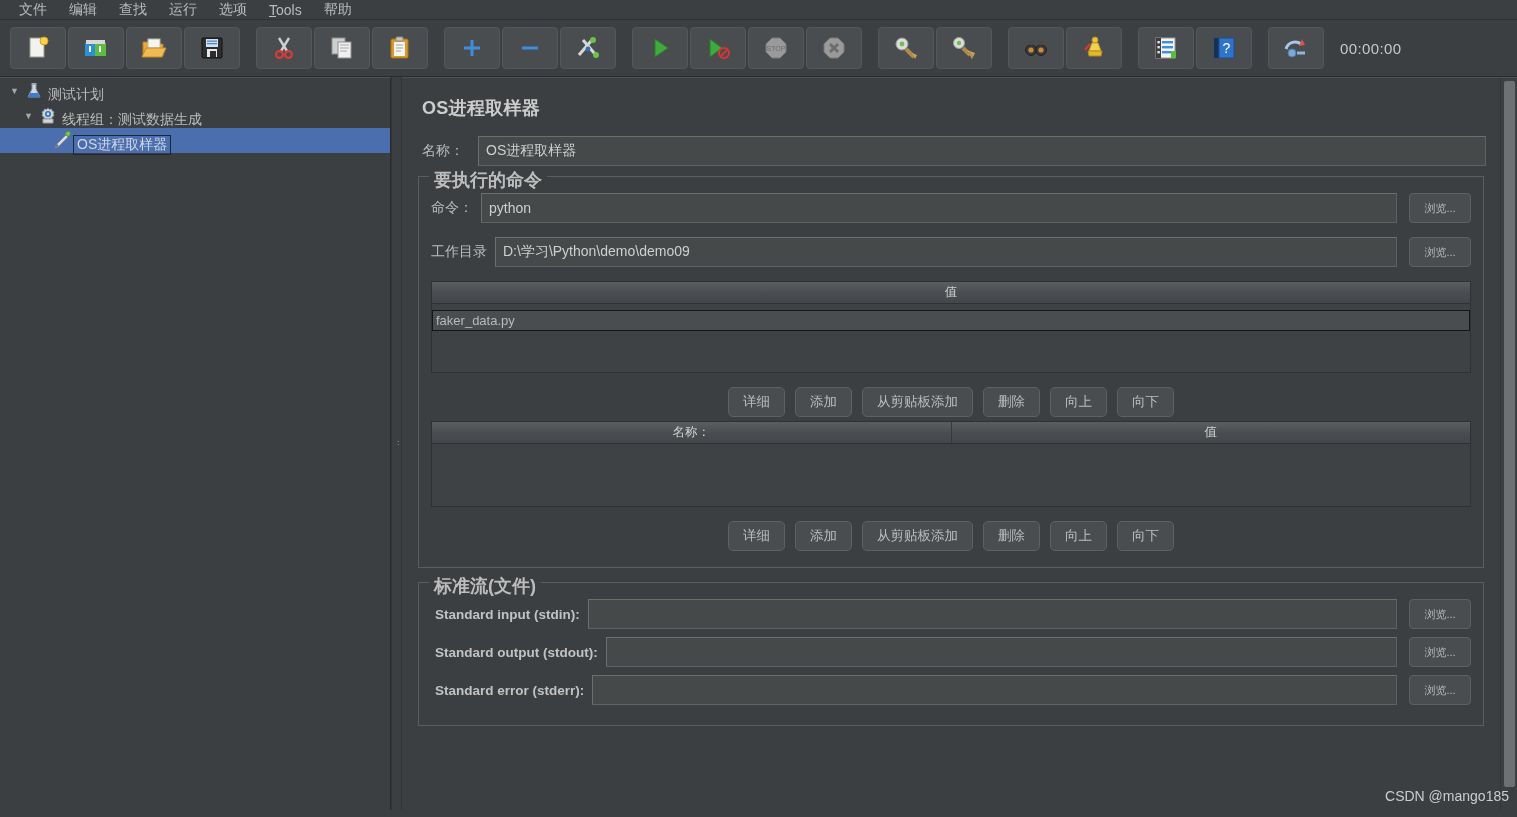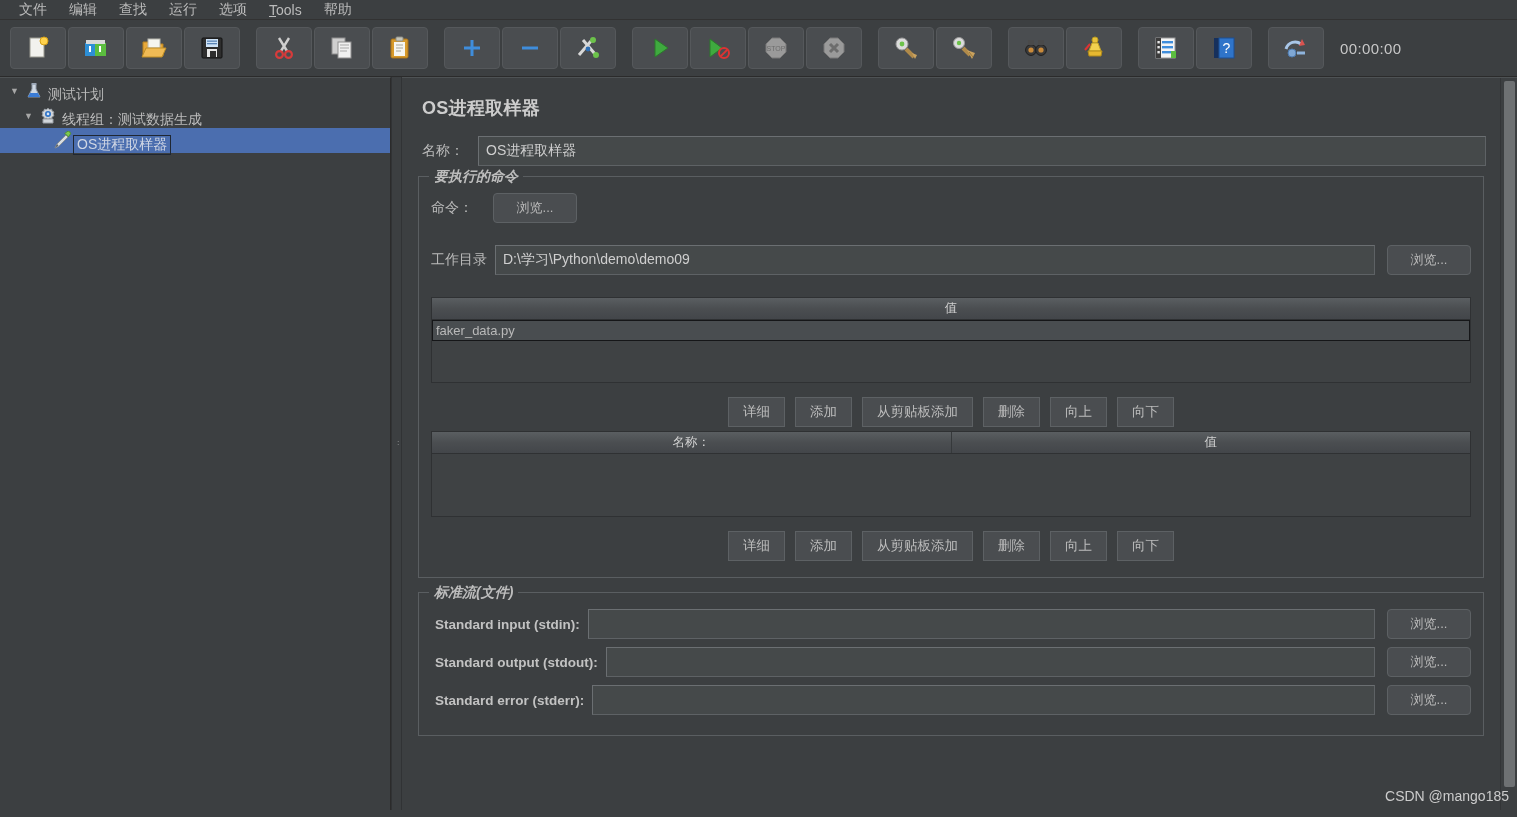--- a/index.html
+++ b/index.html
@@ -179,41 +179,40 @@
     position: relative;
     border: 1px solid #5a5e61;
     margin: 10px 2px 0 2px;
     padding: 16px 12px 12px 12px;
   }
   .group > .group-title {
     position: absolute;
     top: -9px; left: 10px;
     background: #3c3f41;
     padding: 0 5px;
-    font-size: 14px;
+    font-size: 18px;
     font-weight: bold;
     color: #bdbdbd;
     white-space: nowrap;
-    font-style: italic;
-  }
-
-  .cmd-row { display: flex; align-items: center; margin-bottom: 22px; }
+  }
+
+  .cmd-row { display: flex; align-items: center; margin-bottom: 14px; }
   .cmd-label {
     font-size: 14px; color: #bbbbbb;
     white-space: nowrap; flex: 0 0 auto;
     padding-right: 8px;
   }
   .browse-btn {
-    width: 84px; height: 30px;
+    width: 62px; height: 30px;
     margin-left: 12px;
     background: #4a4d50;
     border: 1px solid #5d6164;
     border-radius: 4px;
     color: #b8b8b8;
-    font-size: 13px;
+    font-size: 11px;
     display: flex; align-items: center; justify-content: center;
     flex: 0 0 auto;
     cursor: default;
     white-space: nowrap;
   }
 
   .section-caption {
     text-align: center;
     font-size: 14px;
     color: #c0c0c0;
@@ -242,39 +241,40 @@
   }
   .tbl-th:last-child { border-right: none; }
   .tbl-body { height: 62px; background: #3f4244; position: relative; }
   .tbl-row {
     height: 21px;
     display: flex;
     align-items: center;
     font-size: 13px;
     color: #b9b9b9;
     padding: 0 3px;
+    margin-top: 6px;
   }
   .tbl-row.selected {
     border: 1px solid #151618;
     background: #494d50;
   }
 
   .btn-row {
     display: flex;
     justify-content: center;
     gap: 10px;
     margin: 14px 0 4px 0;
   }
   .btn {
     height: 30px;
     min-width: 56px;
     padding: 0 14px;
     background: #4a4d50;
     border: 1px solid #5d6164;
-    border-radius: 0;
+    border-radius: 5px;
     color: #bcbcbc;
     font-size: 13.5px;
     display: flex; align-items: center; justify-content: center;
     cursor: default;
     white-space: nowrap;
   }
 
   
   .stdio-row { display: flex; align-items: center; margin-bottom: 8px; justify-content: flex-end; }
   .stdio-label {
@@ -592,20 +592,21 @@
         <div class="field-label lbl-w1">名称：</div>
         <div class="textfield">OS进程取样器</div>
       </div>
 
 
       <div class="group">
         <div class="group-title">要执行的命令</div>
 
         <div class="cmd-row">
           <div class="cmd-label">命令：</div>
+          <div class="textfield">python</div>
           <div class="browse-btn">浏览...</div>
         </div>
 
         <div class="cmd-row">
           <div class="cmd-label">工作目录</div>
           <div class="textfield">D:\学习\Python\demo\demo09</div>
           <div class="browse-btn">浏览...</div>
         </div>
 
         <div class="tbl">

